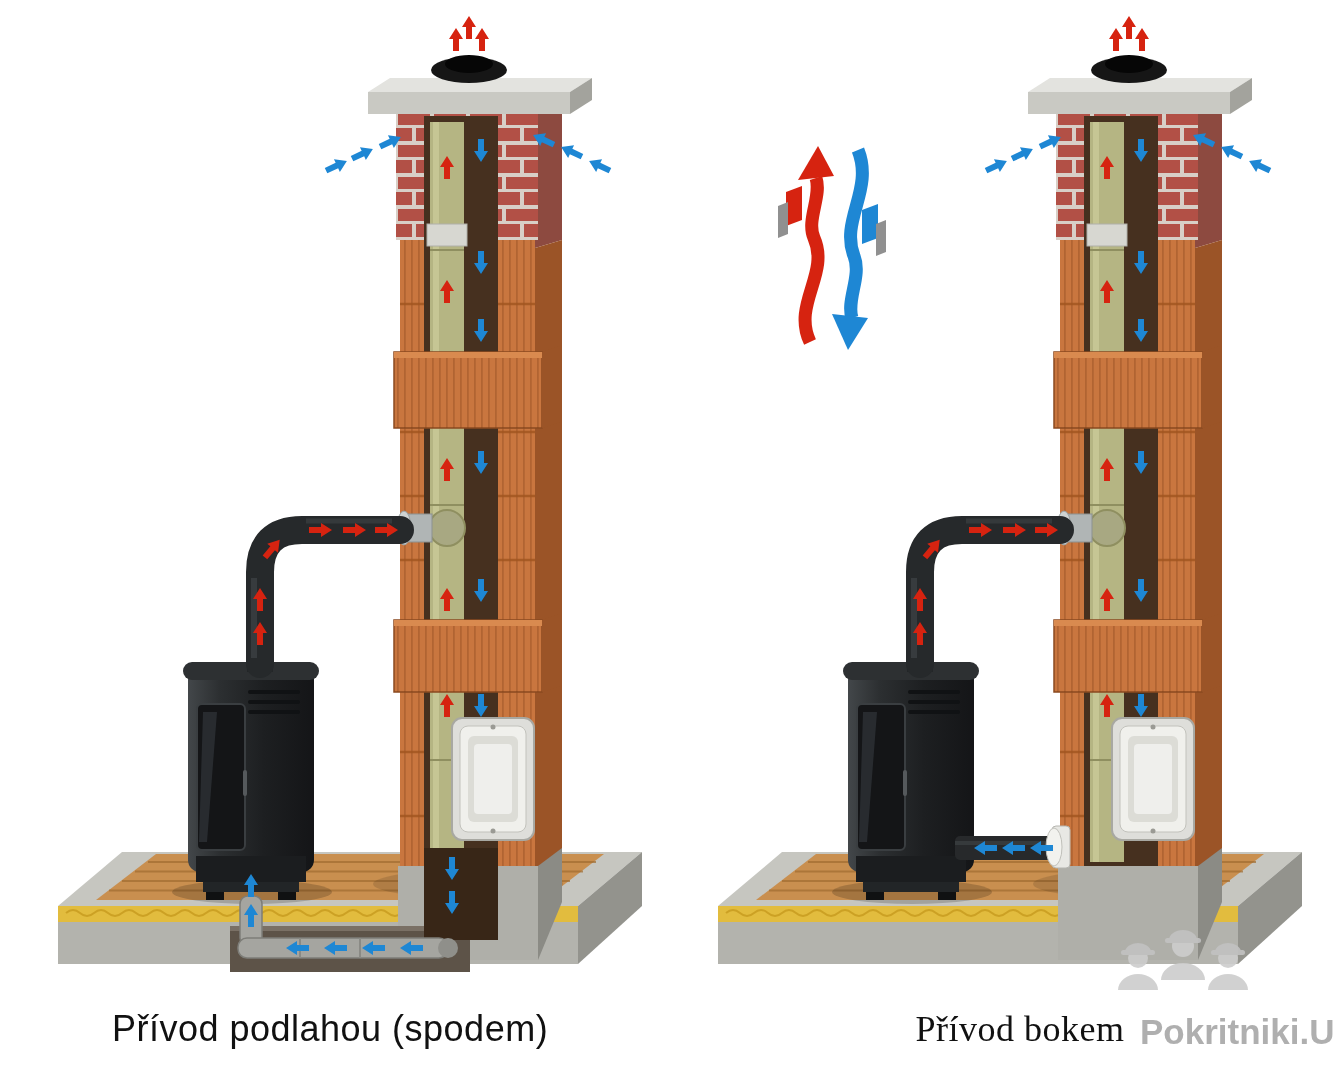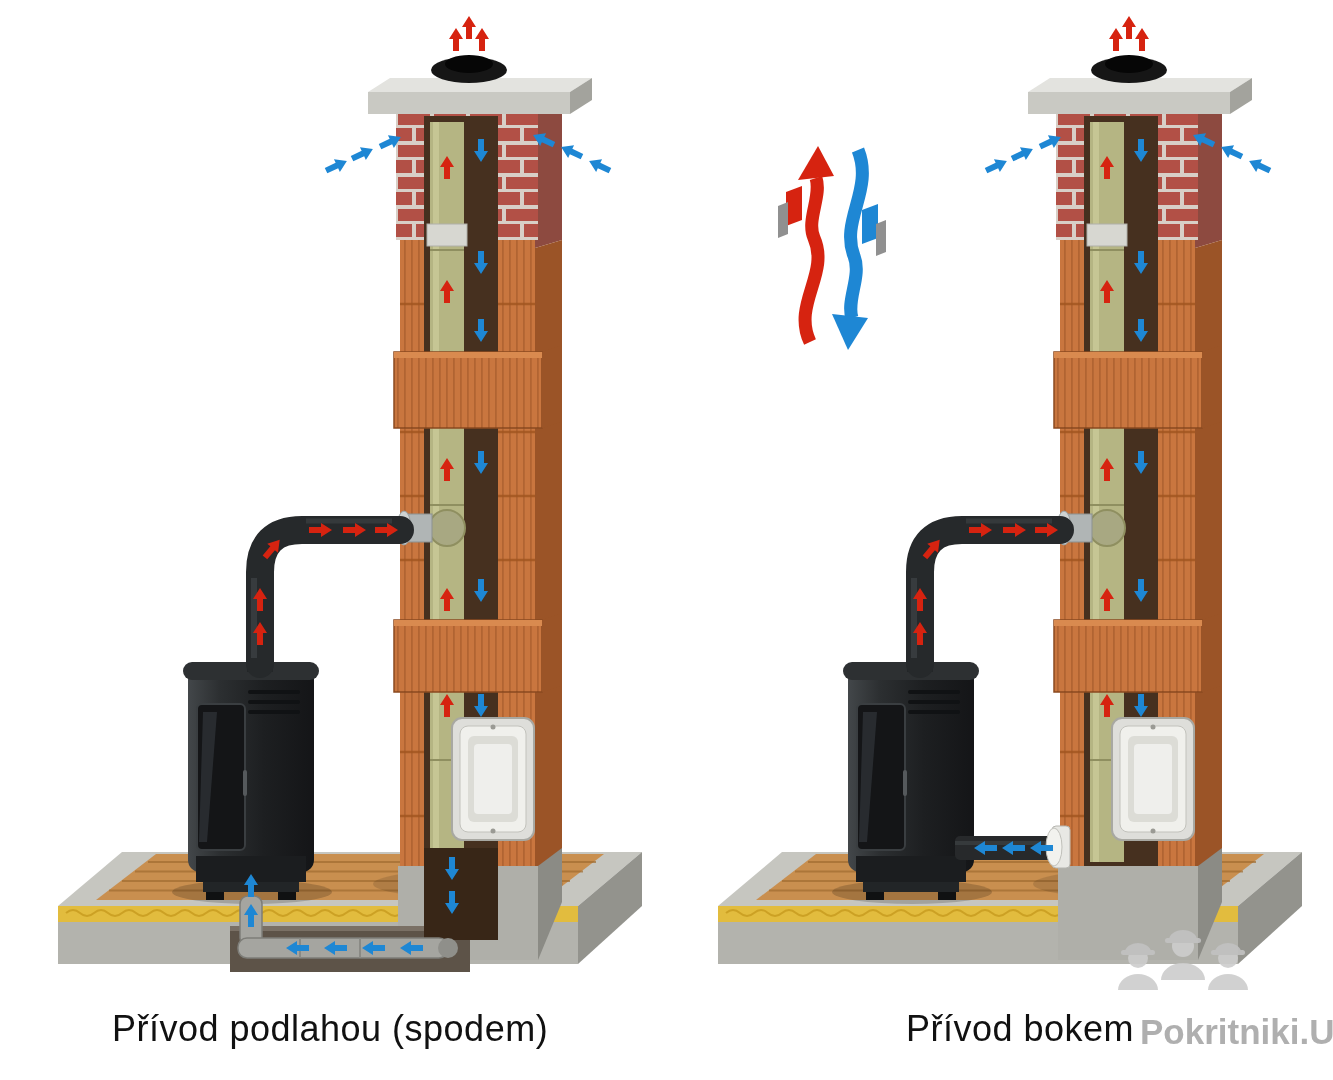--- a/index.html
+++ b/index.html
@@ -6,21 +6,21 @@
   .canvas{
     position:relative;width:1333px;height:1080px;background:#ffffff;
     font-family:"Liberation Sans",sans-serif;overflow:hidden;
   }
   .canvas svg{position:absolute;left:0;top:0;}
   .caption{
     position:absolute;top:1008px;text-align:center;
     font-size:36px;color:#111;letter-spacing:0.5px;
   }
   .caption.left{left:90px;width:480px;}
-  .caption.right{left:820px;width:400px;}
+  .caption.right{left:820px;width:400px;font-family:Liberation Serif, serif;}
   .watermark-text{
     position:absolute;left:1140px;top:1012px;width:200px;
     font-size:35px;font-weight:bold;color:#a2a2a2;opacity:.85;
     white-space:nowrap;z-index:5;
   }
 </style>
 </head>
 <body>
 
 <div class="canvas">

